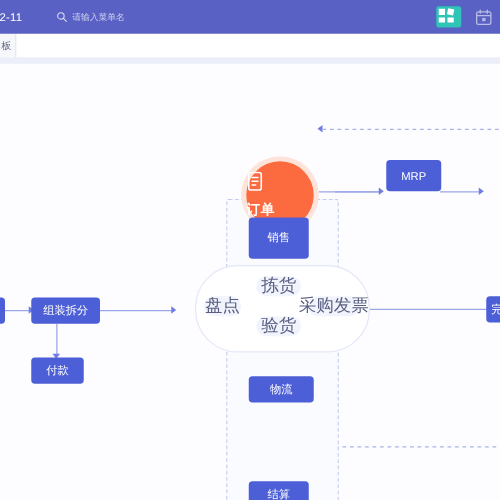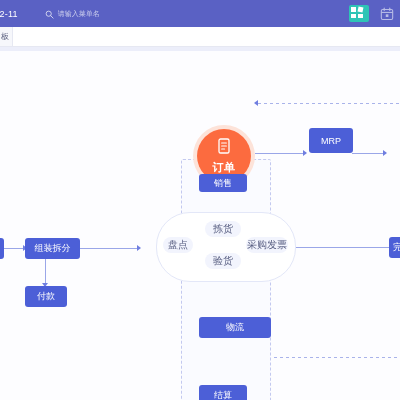--- a/index.html
+++ b/index.html
@@ -140,21 +140,20 @@
   
   .order-hub {
     position: absolute;
     left: 197px; top: 78px;
     width: 54px; height: 54px;
     border-radius: 50%;
     background: #fc6b3f;
     box-shadow: 0 0 0 4px #fde3d9;
     display: flex;
     flex-direction: column;
-    align-items: center;
     justify-content: center;
     gap: 2px;
     z-index: 12;
   }
   .order-hub .doc-ic { display: block; }
   .order-hub .lbl {
     color: #ffffff;
     font-size: 11px;
     font-weight: bold;
     letter-spacing: .5px;
@@ -171,21 +170,21 @@
     align-items: center;
     justify-content: center;
     white-space: nowrap;
     z-index: 12;
     box-sizing: border-box;
   }
   .node.ghost {
     background: #f2f4fd;
     color: #5a6083;
     border-radius: 8px;
-    font-size: 10px;
+    font-size: 14px;
     box-shadow: none;
   }
 
   
   .group-dash {
     position: absolute;
     border: 1px dashed #c3c9ef;
     background: #fafbff;
     border-radius: 2px;
     z-index: 4;
@@ -303,38 +302,38 @@
     </div>
 
     <div class="node" style="left:309px; top:77px; width:44px; height:25px;">
       <span>MRP</span>
     </div>
 
     <div class="node" style="left:389px; top:186px; width:42px; height:21px; justify-content:flex-start; padding-left:4px;">
       <span>完工</span>
     </div>
 
-    <div class="node" style="left:199px; top:123px; width:48px; height:18px;">
+    <div class="node" style="left:199px; top:123px; width:48px; height:33px;">
       <span>销售</span>
     </div>
 
     <div class="node ghost" style="left:163px; top:186px; width:30px; height:16px;">
       <span>盘点</span>
     </div>
     <div class="node ghost" style="left:205px; top:170px; width:36px; height:16px;">
       <span>拣货</span>
     </div>
     <div class="node ghost" style="left:205px; top:202px; width:36px; height:16px;text-align:right;">
       <span>验货</span>
     </div>
     <div class="node ghost" style="left:246px; top:186px; width:42px; height:16px;">
       <span>采购发票</span>
     </div>
 
-    <div class="node" style="left:199px; top:250px; width:72px; height:21px;margin-top:16px;">
+    <div class="node" style="left:199px; top:250px; width:52px; height:21px;">
       <span>物流</span>
     </div>
 
 
     <div class="node" style="left:199px; top:334px; width:48px; height:21px;">
       <span>结算</span>
     </div>
 
     <div class="node" style="left:25px; top:187px; width:55px; height:21px;">
       <span>组装拆分</span>

